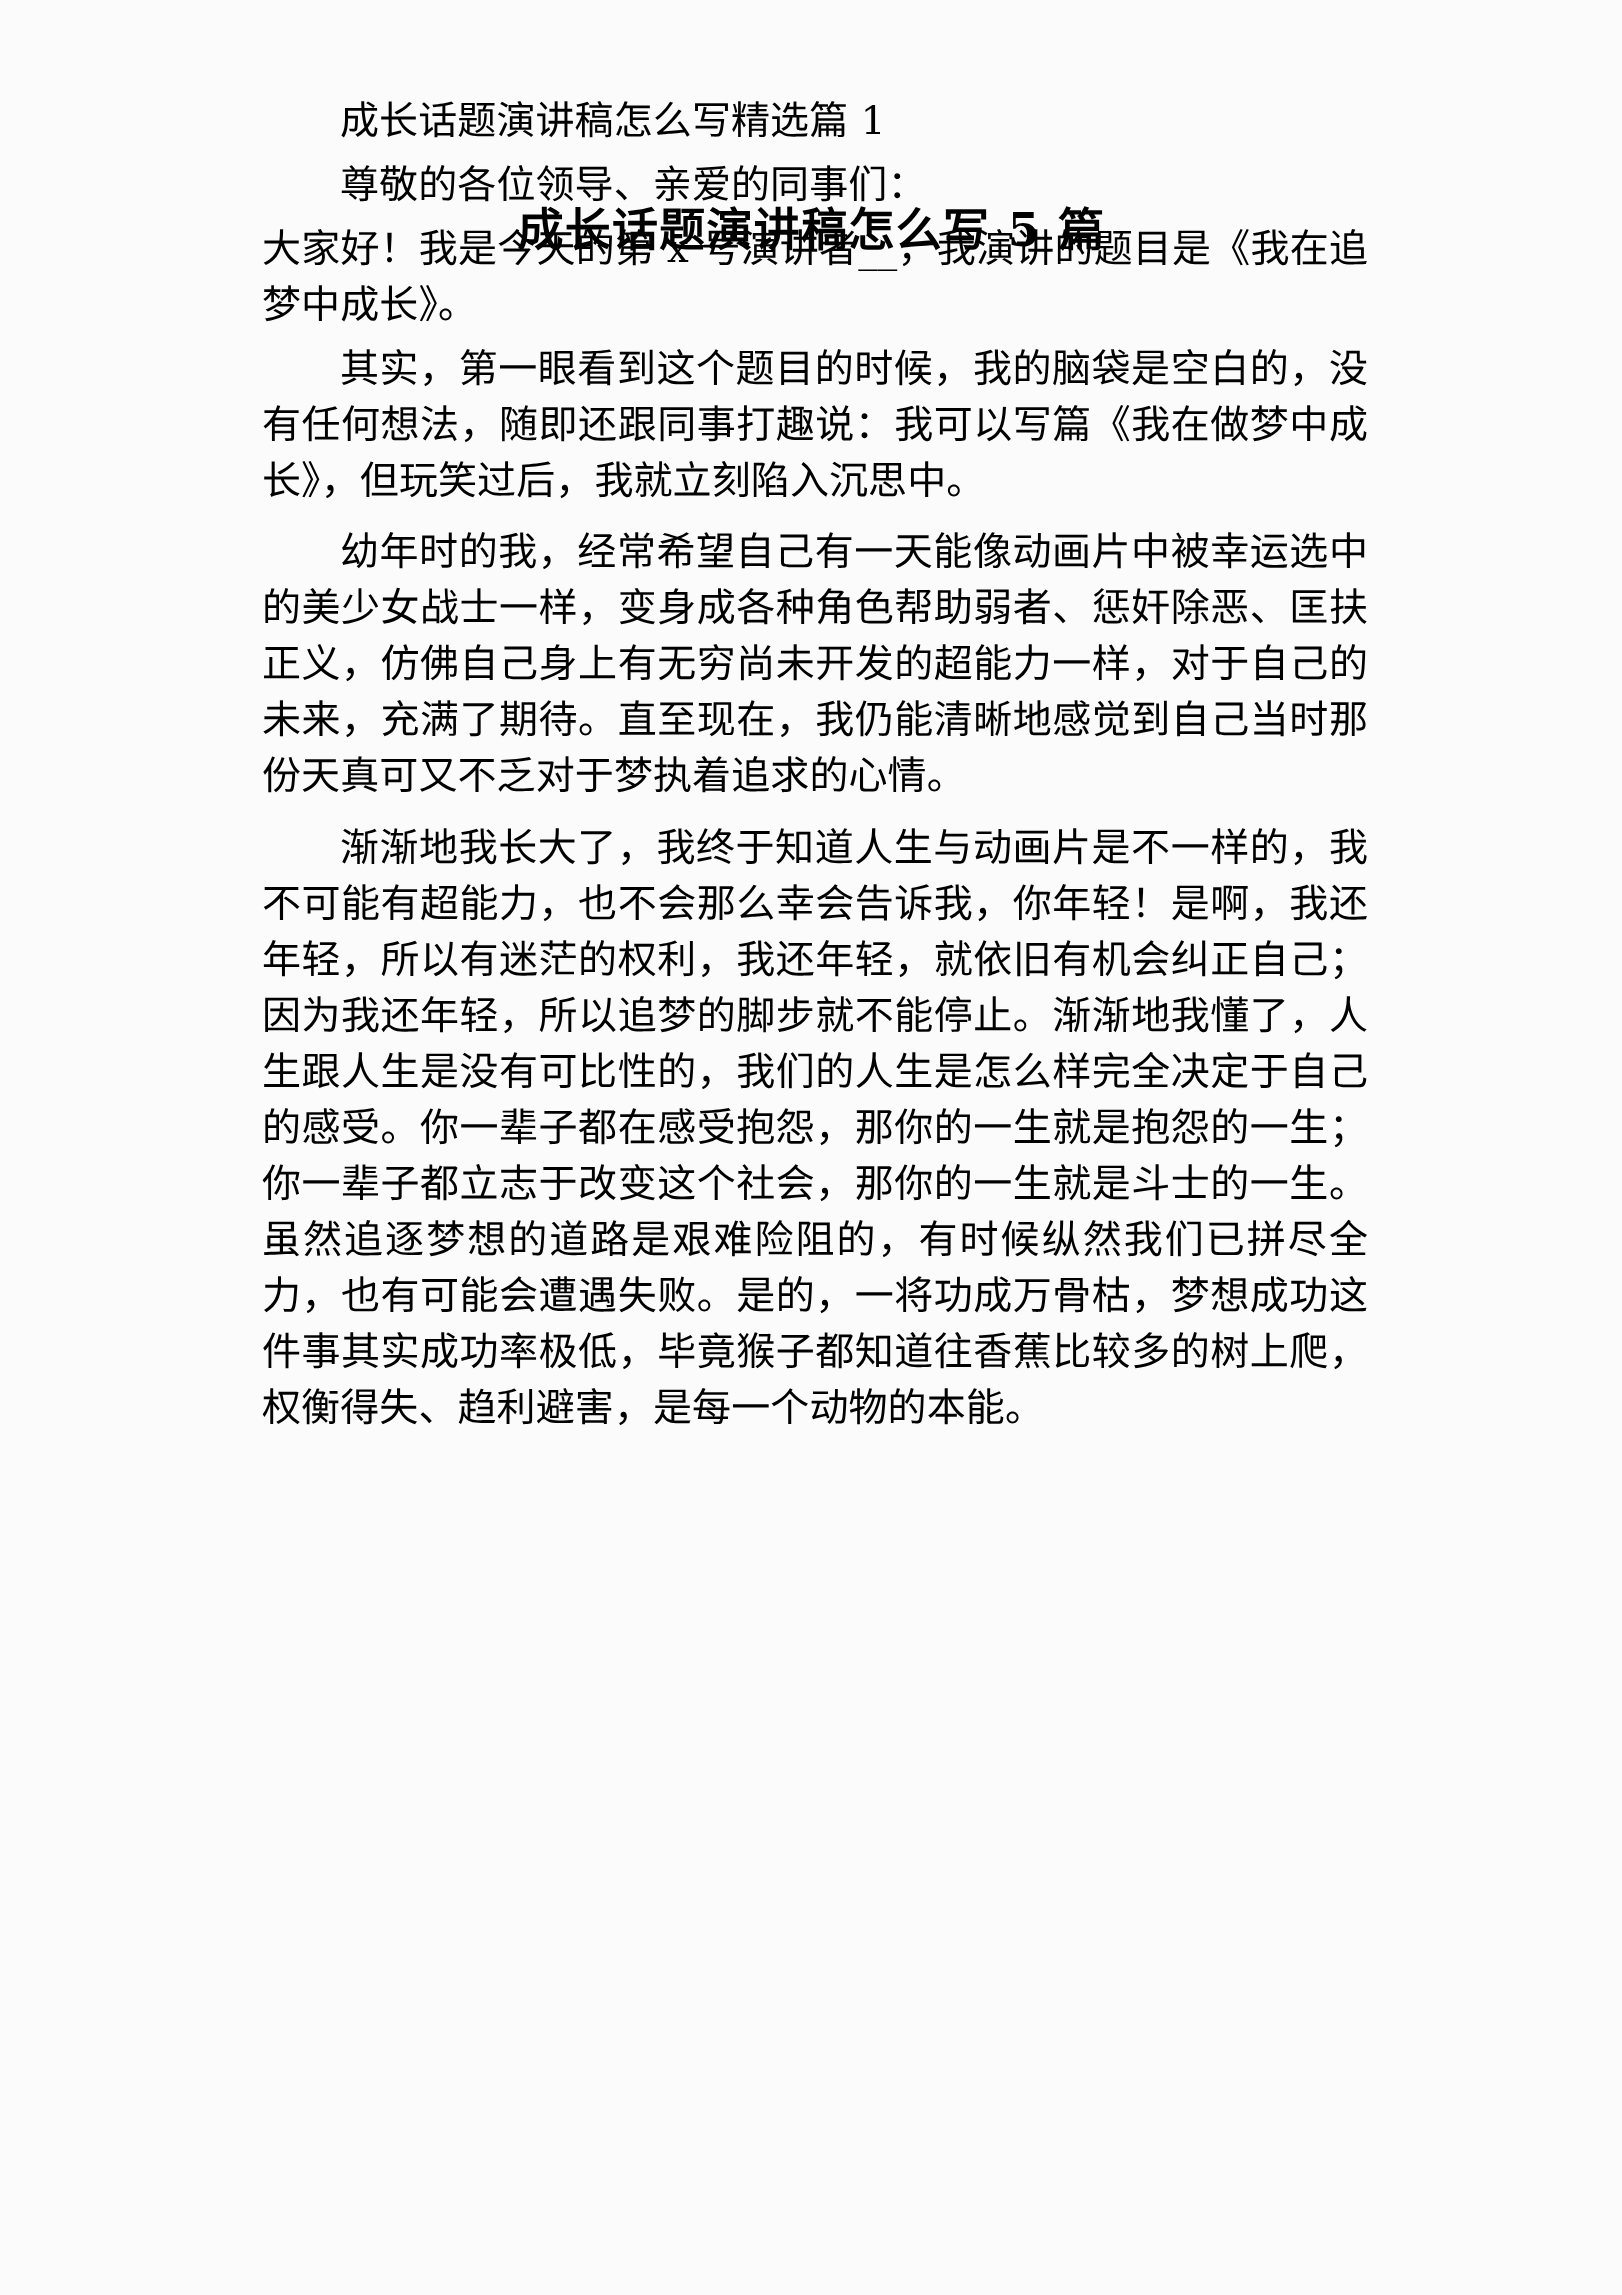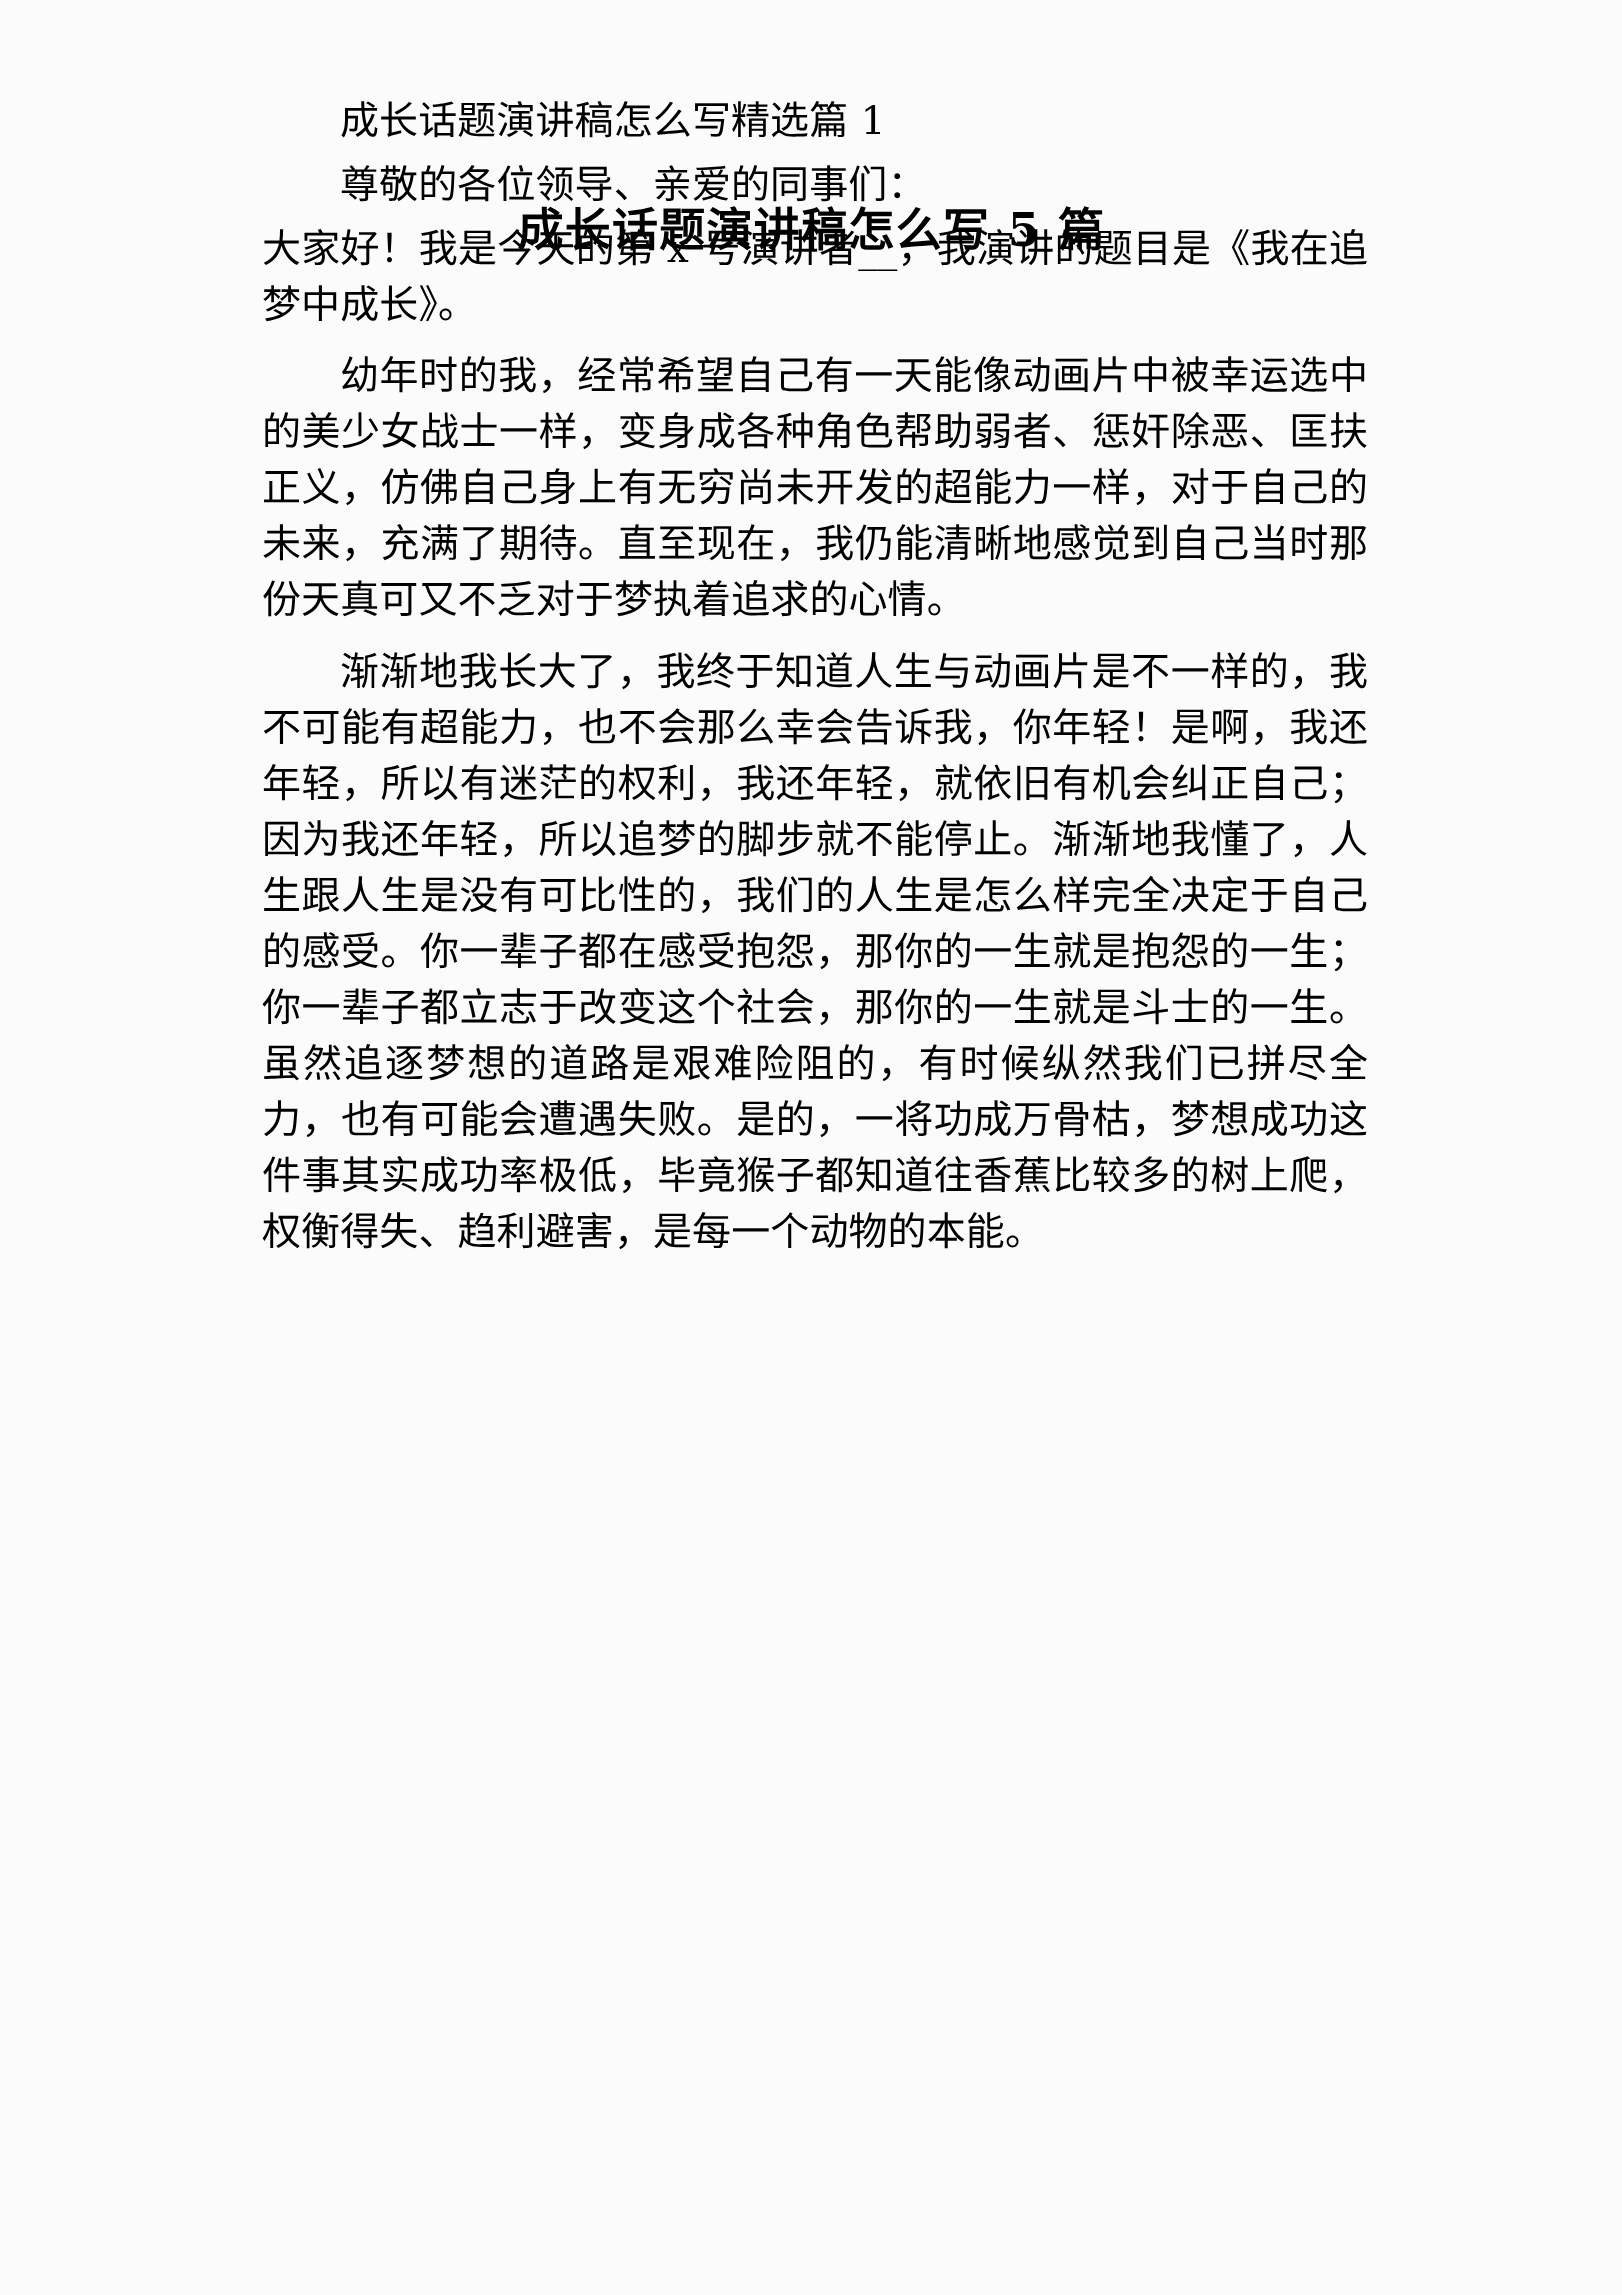--- a/index.html
+++ b/index.html
@@ -84,20 +84,21 @@
   <div class="page-body">
 
     <div class="body-block">
 
       <p class="para indent">成长话题演讲稿怎么写精选篇 1</p>
 
       <p class="para indent gap-medium">尊敬的各位领导、亲爱的同事们：</p>
 
       <p class="para gap-medium last-line-left">大家好！我是今天的第 x 号演讲者__，我演讲的题目是《我在追梦中成长》。</p>
 
+      <p class="para indent gap-medium last-line-left">其实，第一眼看到这个题目的时候，我的脑袋是空白的，没有任何想法，随即还跟同事打趣说：我可以写篇《我在做梦中成长》，但玩笑过后，我就立刻陷入沉思中。</p>
 
       <p class="para indent gap-large last-line-left">幼年时的我，经常希望自己有一天能像动画片中被幸运选中的美少女战士一样，变身成各种角色帮助弱者、惩奸除恶、匡扶正义，仿佛自己身上有无穷尚未开发的超能力一样，对于自己的未来，充满了期待。直至现在，我仍能清晰地感觉到自己当时那份天真可又不乏对于梦执着追求的心情。</p>
 
       <p class="para indent gap-large last-line-left">渐渐地我长大了，我终于知道人生与动画片是不一样的，我不可能有超能力，也不会那么幸会告诉我，你年轻！是啊，我还年轻，所以有迷茫的权利，我还年轻，就依旧有机会纠正自己；因为我还年轻，所以追梦的脚步就不能停止。渐渐地我懂了，人生跟人生是没有可比性的，我们的人生是怎么样完全决定于自己的感受。你一辈子都在感受抱怨，那你的一生就是抱怨的一生；你一辈子都立志于改变这个社会，那你的一生就是斗士的一生。虽然追逐梦想的道路是艰难险阻的，有时候纵然我们已拼尽全力，也有可能会遭遇失败。是的，一将功成万骨枯，梦想成功这件事其实成功率极低，毕竟猴子都知道往香蕉比较多的树上爬，权衡得失、趋利避害，是每一个动物的本能。</p>
 
 
     </div>
   </div>
 </div>
 

